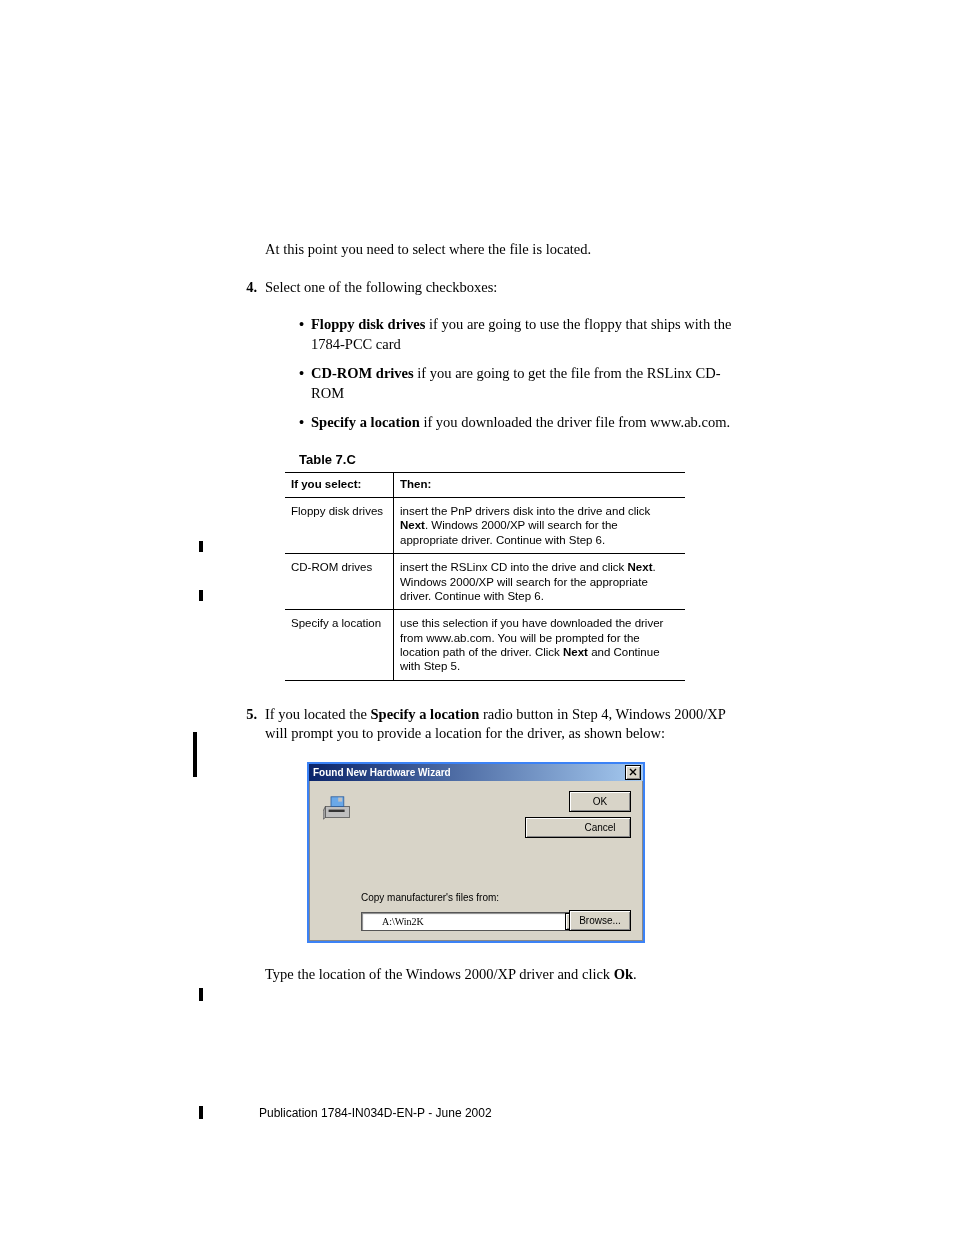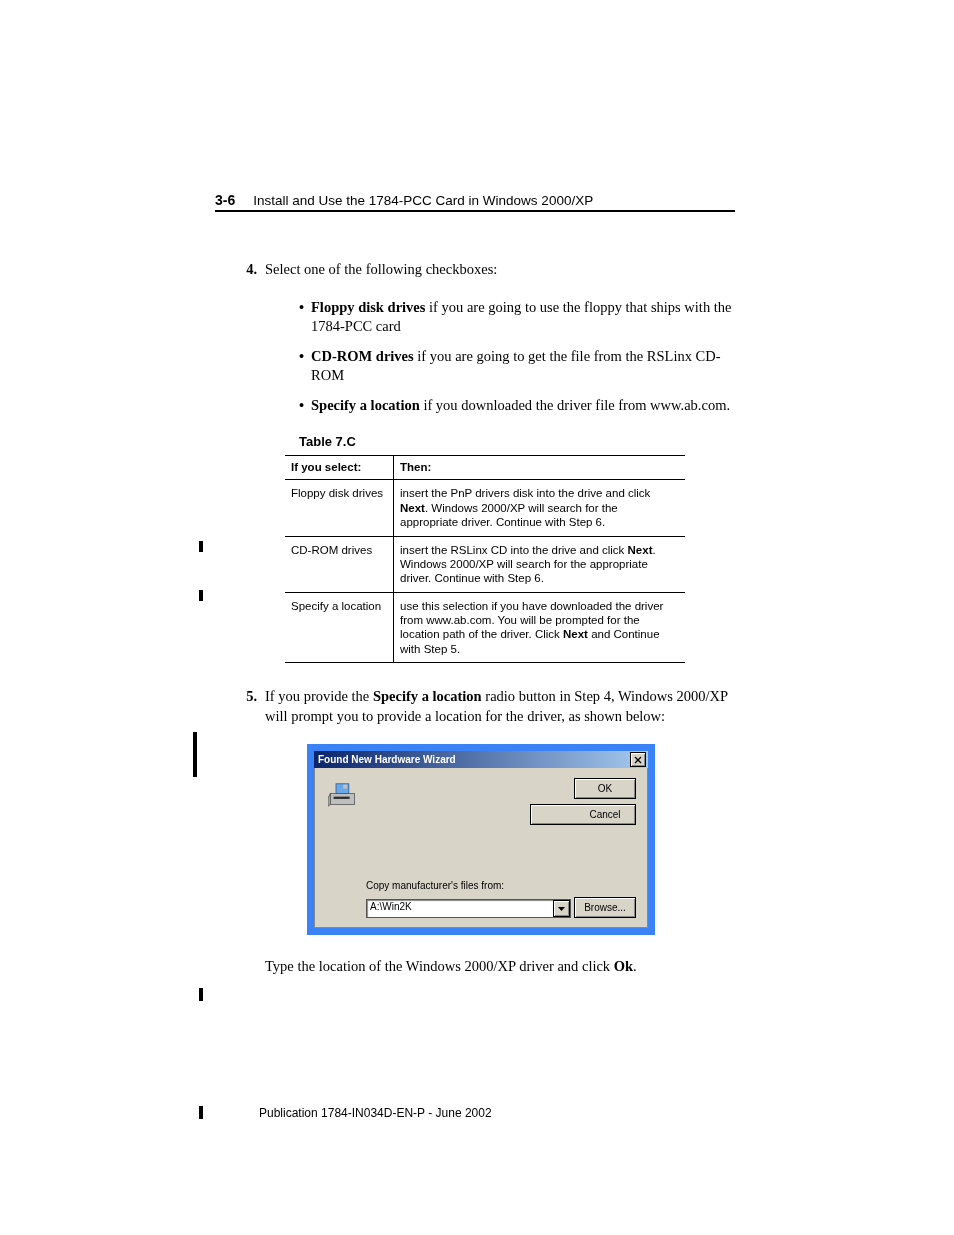--- a/index.html
+++ b/index.html
@@ -68,21 +68,21 @@
     line-height:1.25;
   }
   table.tbl th:first-child, table.tbl td:first-child { width:96px; border-right:1px solid #000;}
   table.tbl tr:last-child td { border-bottom: 1.5px solid #000; }
 
   
   .dialog {
     width:334px;
     margin-left:42px;
     margin-top:14px;
-    border:7px solid #3b82f6;
+    border:2px solid #3b82f6;
     background:#d8d4c8;
     font-family: Tahoma, Arial, sans-serif;
     font-size:10px;
     color:#000;
     box-shadow: 0 0 0 1px #888 inset;
   }
   .titlebar {
     height:17px;
     background: linear-gradient(to right, #0a246a, #a6caf0);
     color:#fff;
@@ -139,23 +139,25 @@
     font-size:10px;
   }
   .dlg-combo {
     position:absolute;
     left:52px; bottom:10px;
     width:200px; height:17px;
     background:#fff;
     border:1px solid #555;
     box-shadow: inset 1px 1px 1px #888;
     display:flex;
+    align-items:center;
     justify-content:space-between;
-    padding-left:3px;
-    font-size:10px;
+    padding-left:20px;
+    font-size:10px;
+    font-family:Liberation Serif, serif;
   }
   .combo-arrow {
     width:15px; height:15px;
     background:#d8d4c8;
     border:1px solid #000;
     box-shadow: inset 1px 1px 0 #fff, inset -1px -1px 0 #888;
     display:flex; align-items:center; justify-content:center;
     font-size:8px;
   }
 
@@ -174,26 +176,23 @@
 </head>
 <body>
 
 <div class="revbar" style="top:541px;height:11px;"></div>
 <div class="revbar" style="top:590px;height:11px;"></div>
 <div class="revbar" style="top:732px;height:45px;left:193px;"></div>
 <div class="revbar" style="top:988px;height:13px;"></div>
 <div class="revbar" style="top:1106px;height:13px;"></div>
 
 <div class="page">
-  <div class="header-row sans">
-    <span class="header-num">3-6</span>
-    <span class="header-title">Install and Use the 1784-PCC Card in Windows 2000/XP</span>
-  </div>
 
   <div class="body-col">
+    <div class="para">At this point you need to select where the file is located.</div>
 
     <div class="para step-row">
       <span class="step-num">4.</span>
       <span>Select one of the following checkboxes:</span>
     </div>
 
     <div class="bullet-block">
       <div class="bullet-row">
         <span class="bullet-mark">•</span>
         <span class="bullet-body"><b>Floppy disk drives</b><span> if you are going to use the floppy that ships with the 1784-PCC card</span></span>
@@ -225,21 +224,21 @@
       </tr>
       <tr>
         <td>Specify a location</td>
         <td><span>use this selection if you have downloaded the driver from www.ab.com. You will be prompted for the location path of the driver. Click </span><b>Next</b><span> and Continue with Step 5.</span></td>
       </tr>
     </tbody>
       </table>
 
     <div class="para step-row" style="margin-top:24px;">
       <span class="step-num">5.</span>
-      <span><span>If you provide the </span><b>Specify a location</b><span> radio button in Step 4, Windows 2000/XP will prompt you to provide a location for the driver, as shown below:</span></span>
+      <span><span>If you located the </span><b>Specify a location</b><span> radio button in Step 4, Windows 2000/XP will prompt you to provide a location for the driver, as shown below:</span></span>
     </div>
 
     <div class="dialog">
       <div class="titlebar">
         <span>Found New Hardware Wizard</span>
         <span class="closebtn">
           <svg width="8" height="8" viewBox="0 0 8 8">
               <path d="M1 1 L7 7 M7 1 L1 7" stroke="#000" stroke-width="1.4"></path>
             </svg>
         </span>

